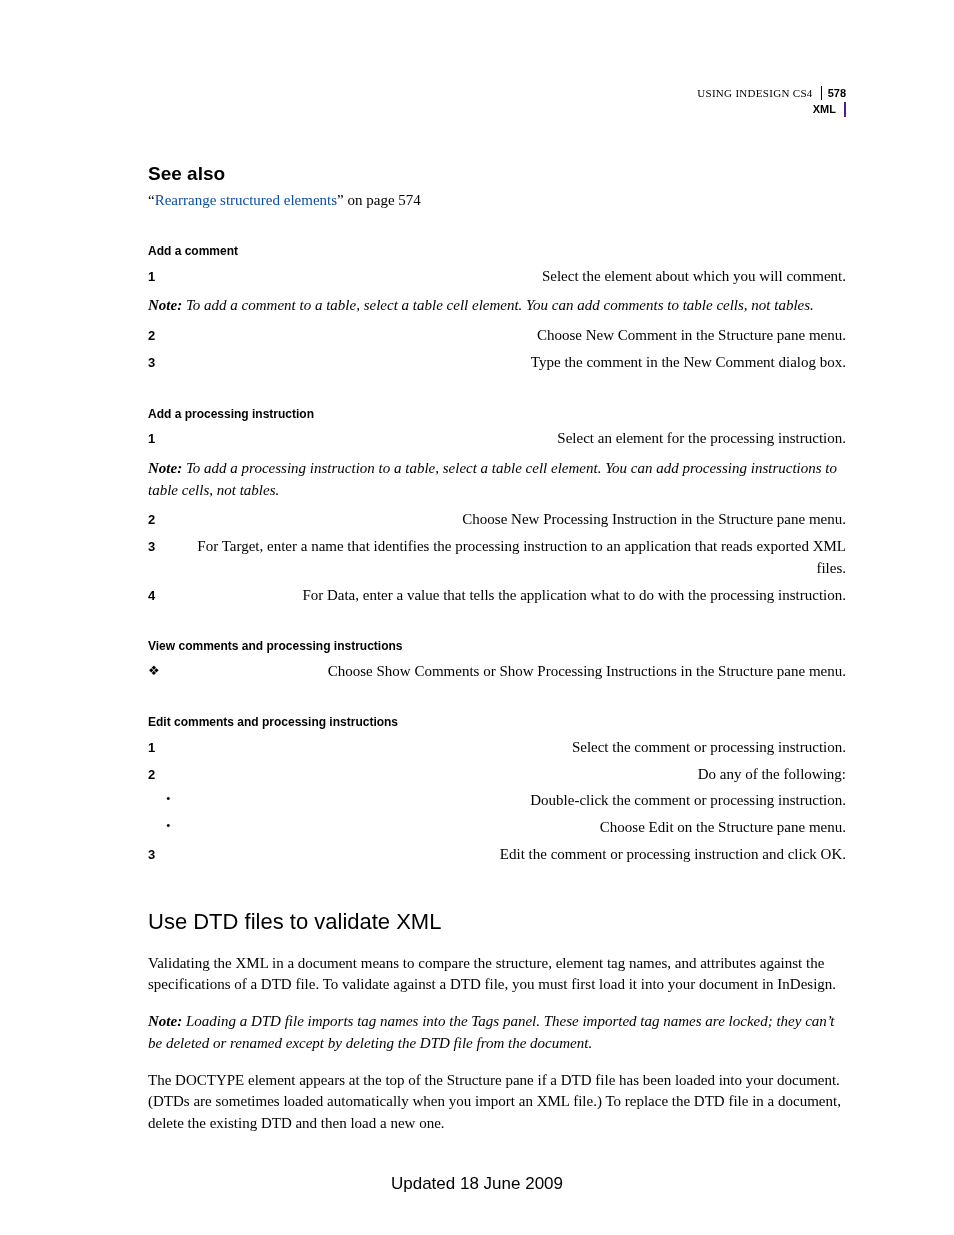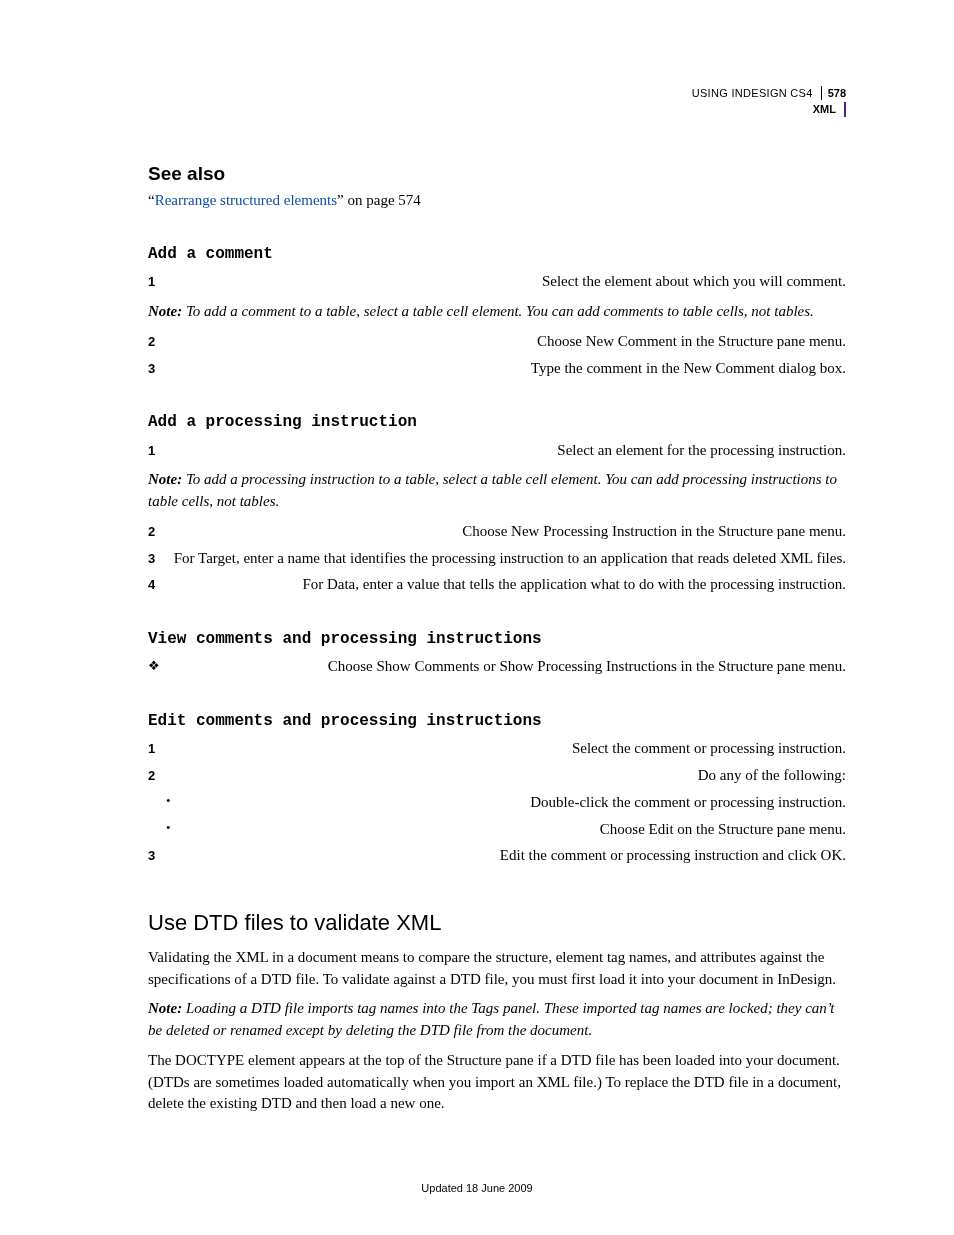--- a/index.html
+++ b/index.html
@@ -25,20 +25,21 @@
     text-align: right;
     font-family: "Myriad Pro", "Segoe UI", Arial, sans-serif;
     font-size: 11px;
     line-height: 1.3;
   }
   .header-line1 {
     display: inline-block;
     padding-right: 8px;
     border-right: 1px solid #000;
     letter-spacing: 0.3px;
+    font-family: Liberation Serif, serif;
   }
   .header-page {
     font-weight: 700;
     padding-left: 6px;
   }
   .header-line2 {
     font-weight: 700;
     padding-right: 8px;
     border-right: 2px solid #4c1d95;
     display: inline-block;
@@ -53,23 +54,23 @@
   }
   .see-also {
     font-size: 19px;
     margin-bottom: 2px;
   }
   .link {
     color: #0b4fa5;
   }
   .xref-row { margin-bottom: 0; }
   .subhead {
-    font-family: Liberation Mono, monospace;
-    font-weight: 700;
-    font-size: 16px;
+    font-family: Liberation Sans, sans-serif;
+    font-weight: 700;
+    font-size: 12px;
     margin-top: 32px;
     margin-bottom: 4px;
   }
   .step {
     display: flex;
     margin: 5px 0;
   }
   .step-num {
     width: 18px;
     flex: 0 0 18px;
@@ -108,29 +109,29 @@
     width: 14px;
     flex: 0 0 14px;
     font-size: 13px;
   }
   h2.big-head {
     font-family: "Myriad Pro", "Segoe UI", Arial, sans-serif;
     font-weight: 400;
     font-size: 22px;
     margin: 40px 0 8px 0;
   }
-  p.body { margin: 8px 0; }
+  p.body { margin: 15px 0; }
   .footer {
     position: absolute;
     bottom: 38px;
     left: 0;
     right: 0;
     text-align: center;
     font-family: Arial, sans-serif;
-    font-size: 11px;
+    font-size: 17px;
   }
 </style>
 </head>
 <body>
 
 <div class="page">
 
   <div class="header">
     <div>
       <span class="header-line1"><span>USING INDESIGN CS4</span></span><span class="header-page">578</span>
@@ -171,21 +172,21 @@
     </div>
     <div class="note">
       <span class="note-label">Note:</span><span> To add a processing instruction to a table, select a table cell element. You can add processing instructions to table cells, not tables.</span>
     </div>
     <div class="step">
       <div class="step-num">2</div>
       <div class="step-text">Choose New Processing Instruction in the Structure pane menu.</div>
     </div>
     <div class="step">
       <div class="step-num">3</div>
-      <div class="step-text">For Target, enter a name that identifies the processing instruction to an application that reads deleted XML files.</div>
+      <div class="step-text">For Target, enter a name that identifies the processing instruction to an application that reads exported XML files.</div>
     </div>
     <div class="step">
       <div class="step-num">4</div>
       <div class="step-text">For Data, enter a value that tells the application what to do with the processing instruction.</div>
     </div>
 
     <div class="subhead">View comments and processing instructions</div>
     <div class="bullet">
       <div class="bullet-mark">❖</div>
       <div class="step-text">Choose Show Comments or Show Processing Instructions in the Structure pane menu.</div>

